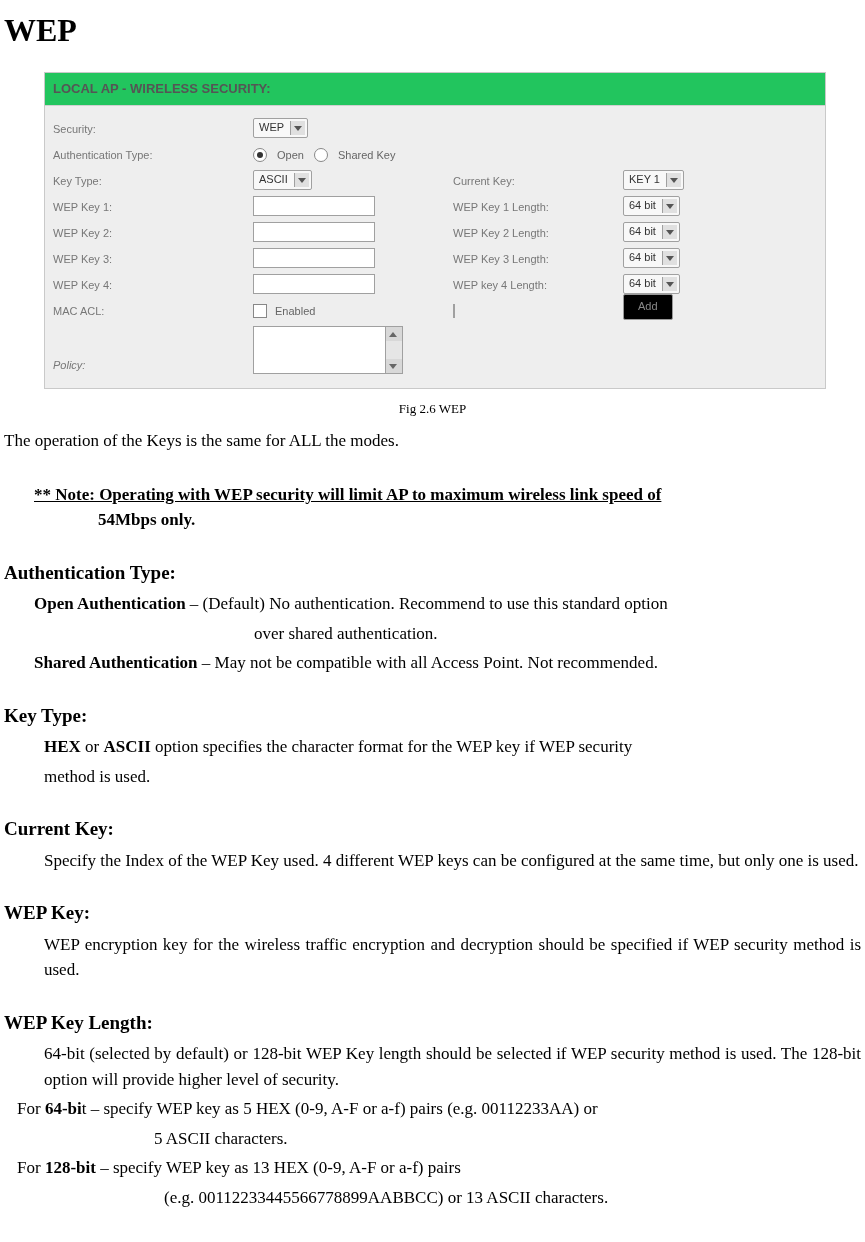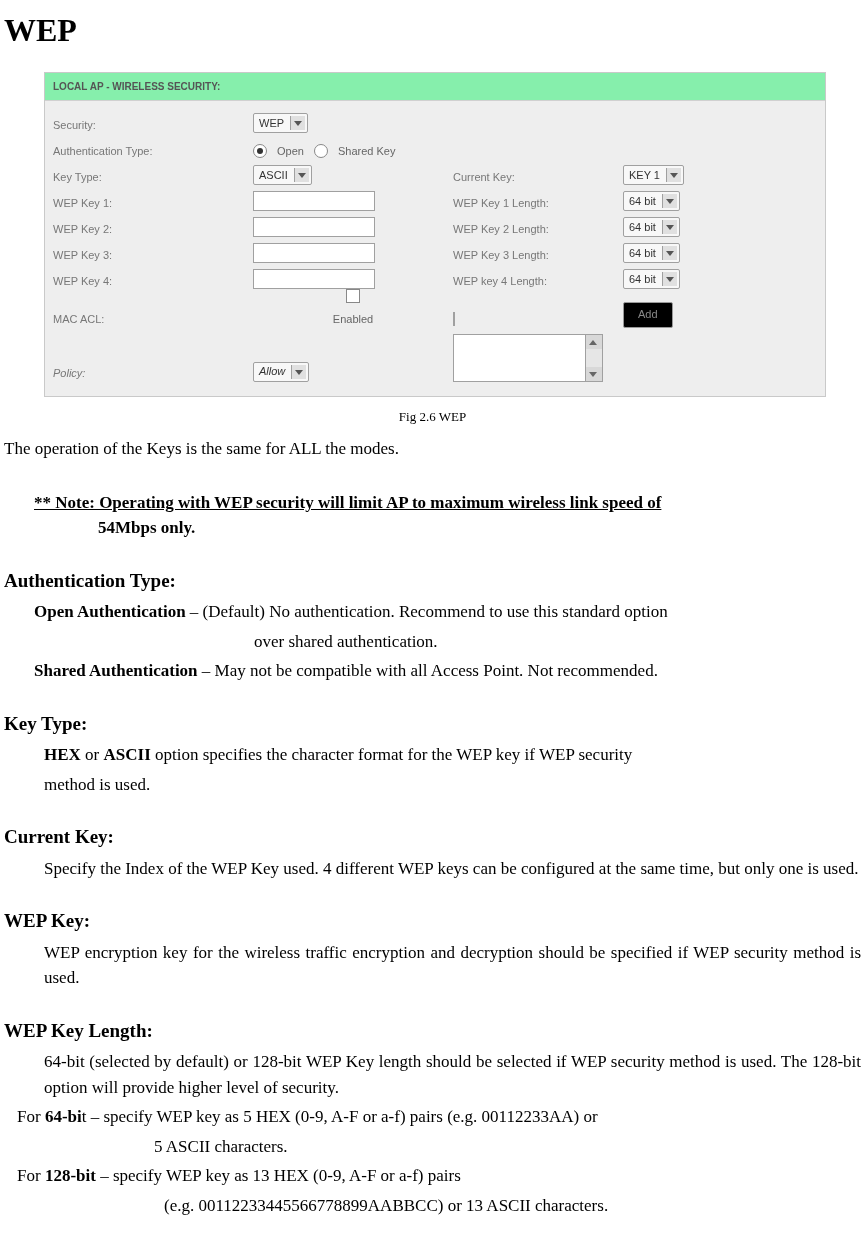--- a/index.html
+++ b/index.html
@@ -21,23 +21,23 @@
   .panel {
     width: 780px;
     border: 1px solid #c9c9c9;
     background: #eeeeee;
     font-family: Verdana, Arial, sans-serif;
     font-size: 11px;
     color: #666;
     padding: 0 0 10px 0;
   }
   .panel-header {
-    background: #86efac;
-    font-weight: bold;
-    font-size: 10px;
+    background: #22c55e;
+    font-weight: bold;
+    font-size: 13px;
     padding: 6px 8px;
     border-bottom: 1px solid #d0d0d0;
     color: #555;
   }
   .panel-body {
     padding: 6px 8px 4px 8px;
   }
   .row {
     display: flex;
     align-items: flex-end;
@@ -321,38 +321,32 @@
         <span class="rcol">
           <span class="select">
             <span>64 bit</span>
             <span class="caret"></span>
           </span>
         </span>
       </div>
 
       <div class="row">
         <span class="lbl">MAC ACL:</span>
-        <span class="col2" style="gap:8px;flex-direction:column;">
+        <span class="col2" style="gap:8px;">
           <span class="checkbox"></span>
           <span>Enabled</span>
         </span>
         <span class="rlbl"><span class="input" style="width:140px;"></span></span>
         <span class="rcol">
           <span class="btn">Add</span>
         </span>
       </div>
 
       <div class="row" style="align-items:flex-end; min-height:54px;font-style:italic;">
         <span class="lbl" style="padding-top:16px;">Policy:</span>
-        <span class="col2" style="padding-top:16px;">
-          <span class="select">
-            <span>Allow</span>
-            <span class="caret"></span>
-          </span>
-        </span>
         <span class="rlbl">
           <span class="textarea-wrap">
             <span class="textarea"></span>
             <span class="scroll">
               <div class="up"></div>
               <div class="dn"></div>
             </span>
           </span>
         </span>
       </div>

